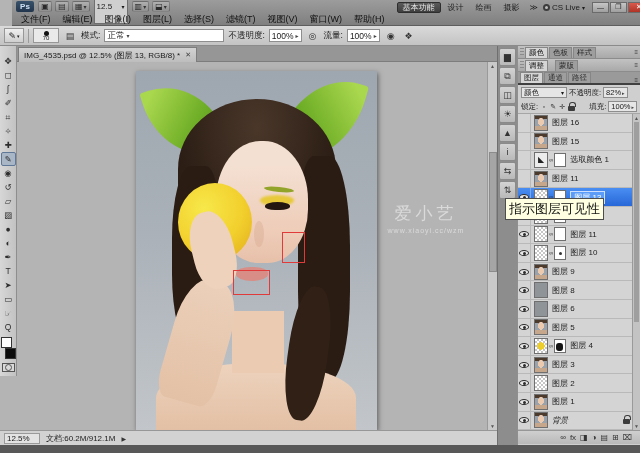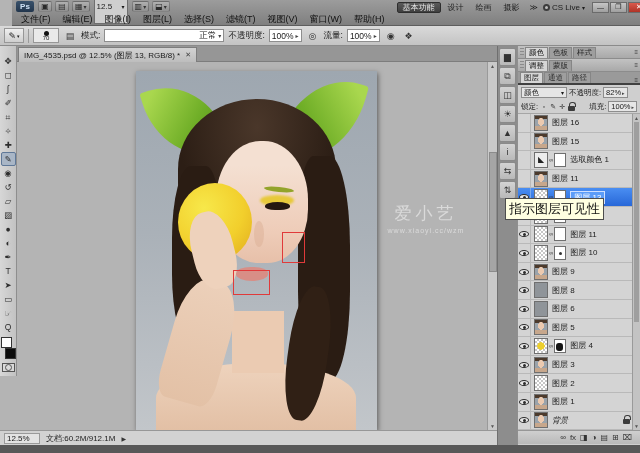--- a/index.html
+++ b/index.html
@@ -42,21 +42,21 @@
               display:flex; align-items:center; justify-content:center; font-size:9px; }
   .opt-tool::after { content:"▾"; font-size:5px; margin-left:1px; }
   .opt-sep { width:1px; height:14px; background:#9a9a9a; }
   .brush-preset { width:26px; height:15px; border:1px solid #979797; background:#e9e9e9; display:flex; flex-direction:column;
                   align-items:center; justify-content:center; line-height:5px; }
   .brush-dot { width:5px; height:5px; border-radius:50%; background:#111; }
   .brush-size { font-size:6px; color:#222; }
   .opt-label { color:#1d1d1d; }
   .opt-field { height:13px; background:#fff; border:1px solid #8e8e8e; display:flex; align-items:center; padding:0 2px; gap:2px; }
   .opt-field::after { content:"▸"; font-size:6px; color:#444; }
-  .opt-mode { width:120px; justify-content:flex-end; }
+  .opt-mode { width:120px; justify-content:flex-start; }
   .opt-mode::after { content:"▾"; }
   .round-icon { width:14px; height:13px; display:flex; align-items:center; justify-content:center; font-size:9px; color:#333;
                 border:1px solid transparent; }
 
   
   .tabstrip { position:absolute; left:17px; top:46px; width:480px; height:16px; background:#969696; border-bottom:1px solid #7d7d7d; }
   .doc-tab { position:absolute; left:1px; top:1px; height:15px; padding:0 5px; display:flex; align-items:center; gap:5px;
              background:linear-gradient(#d2d2d2,#bdbdbd); border:1px solid #7d7d7d; border-bottom:none; font-size:8px; }
   .tab-close { font-size:7px; color:#444; }
 
@@ -481,21 +481,21 @@
             <span>色板</span>
           </span>
           <span class="mini-tab">
             <span>样式</span>
           </span>
         </span>
       <span class="bar-menu">≡</span>
     </div>
     <div class="collapsed-bar">
       <span class="grip"></span>
-      <span style="display:flex;gap:1px;">
+      <span style="display:flex;gap:7px;">
           <span class="mini-tab active">
             <span>调整</span>
           </span>
           <span class="mini-tab">
             <span>蒙版</span>
           </span>
         </span>
       <span class="bar-menu">≡</span>
     </div>
     <div class="layers-tabs">

